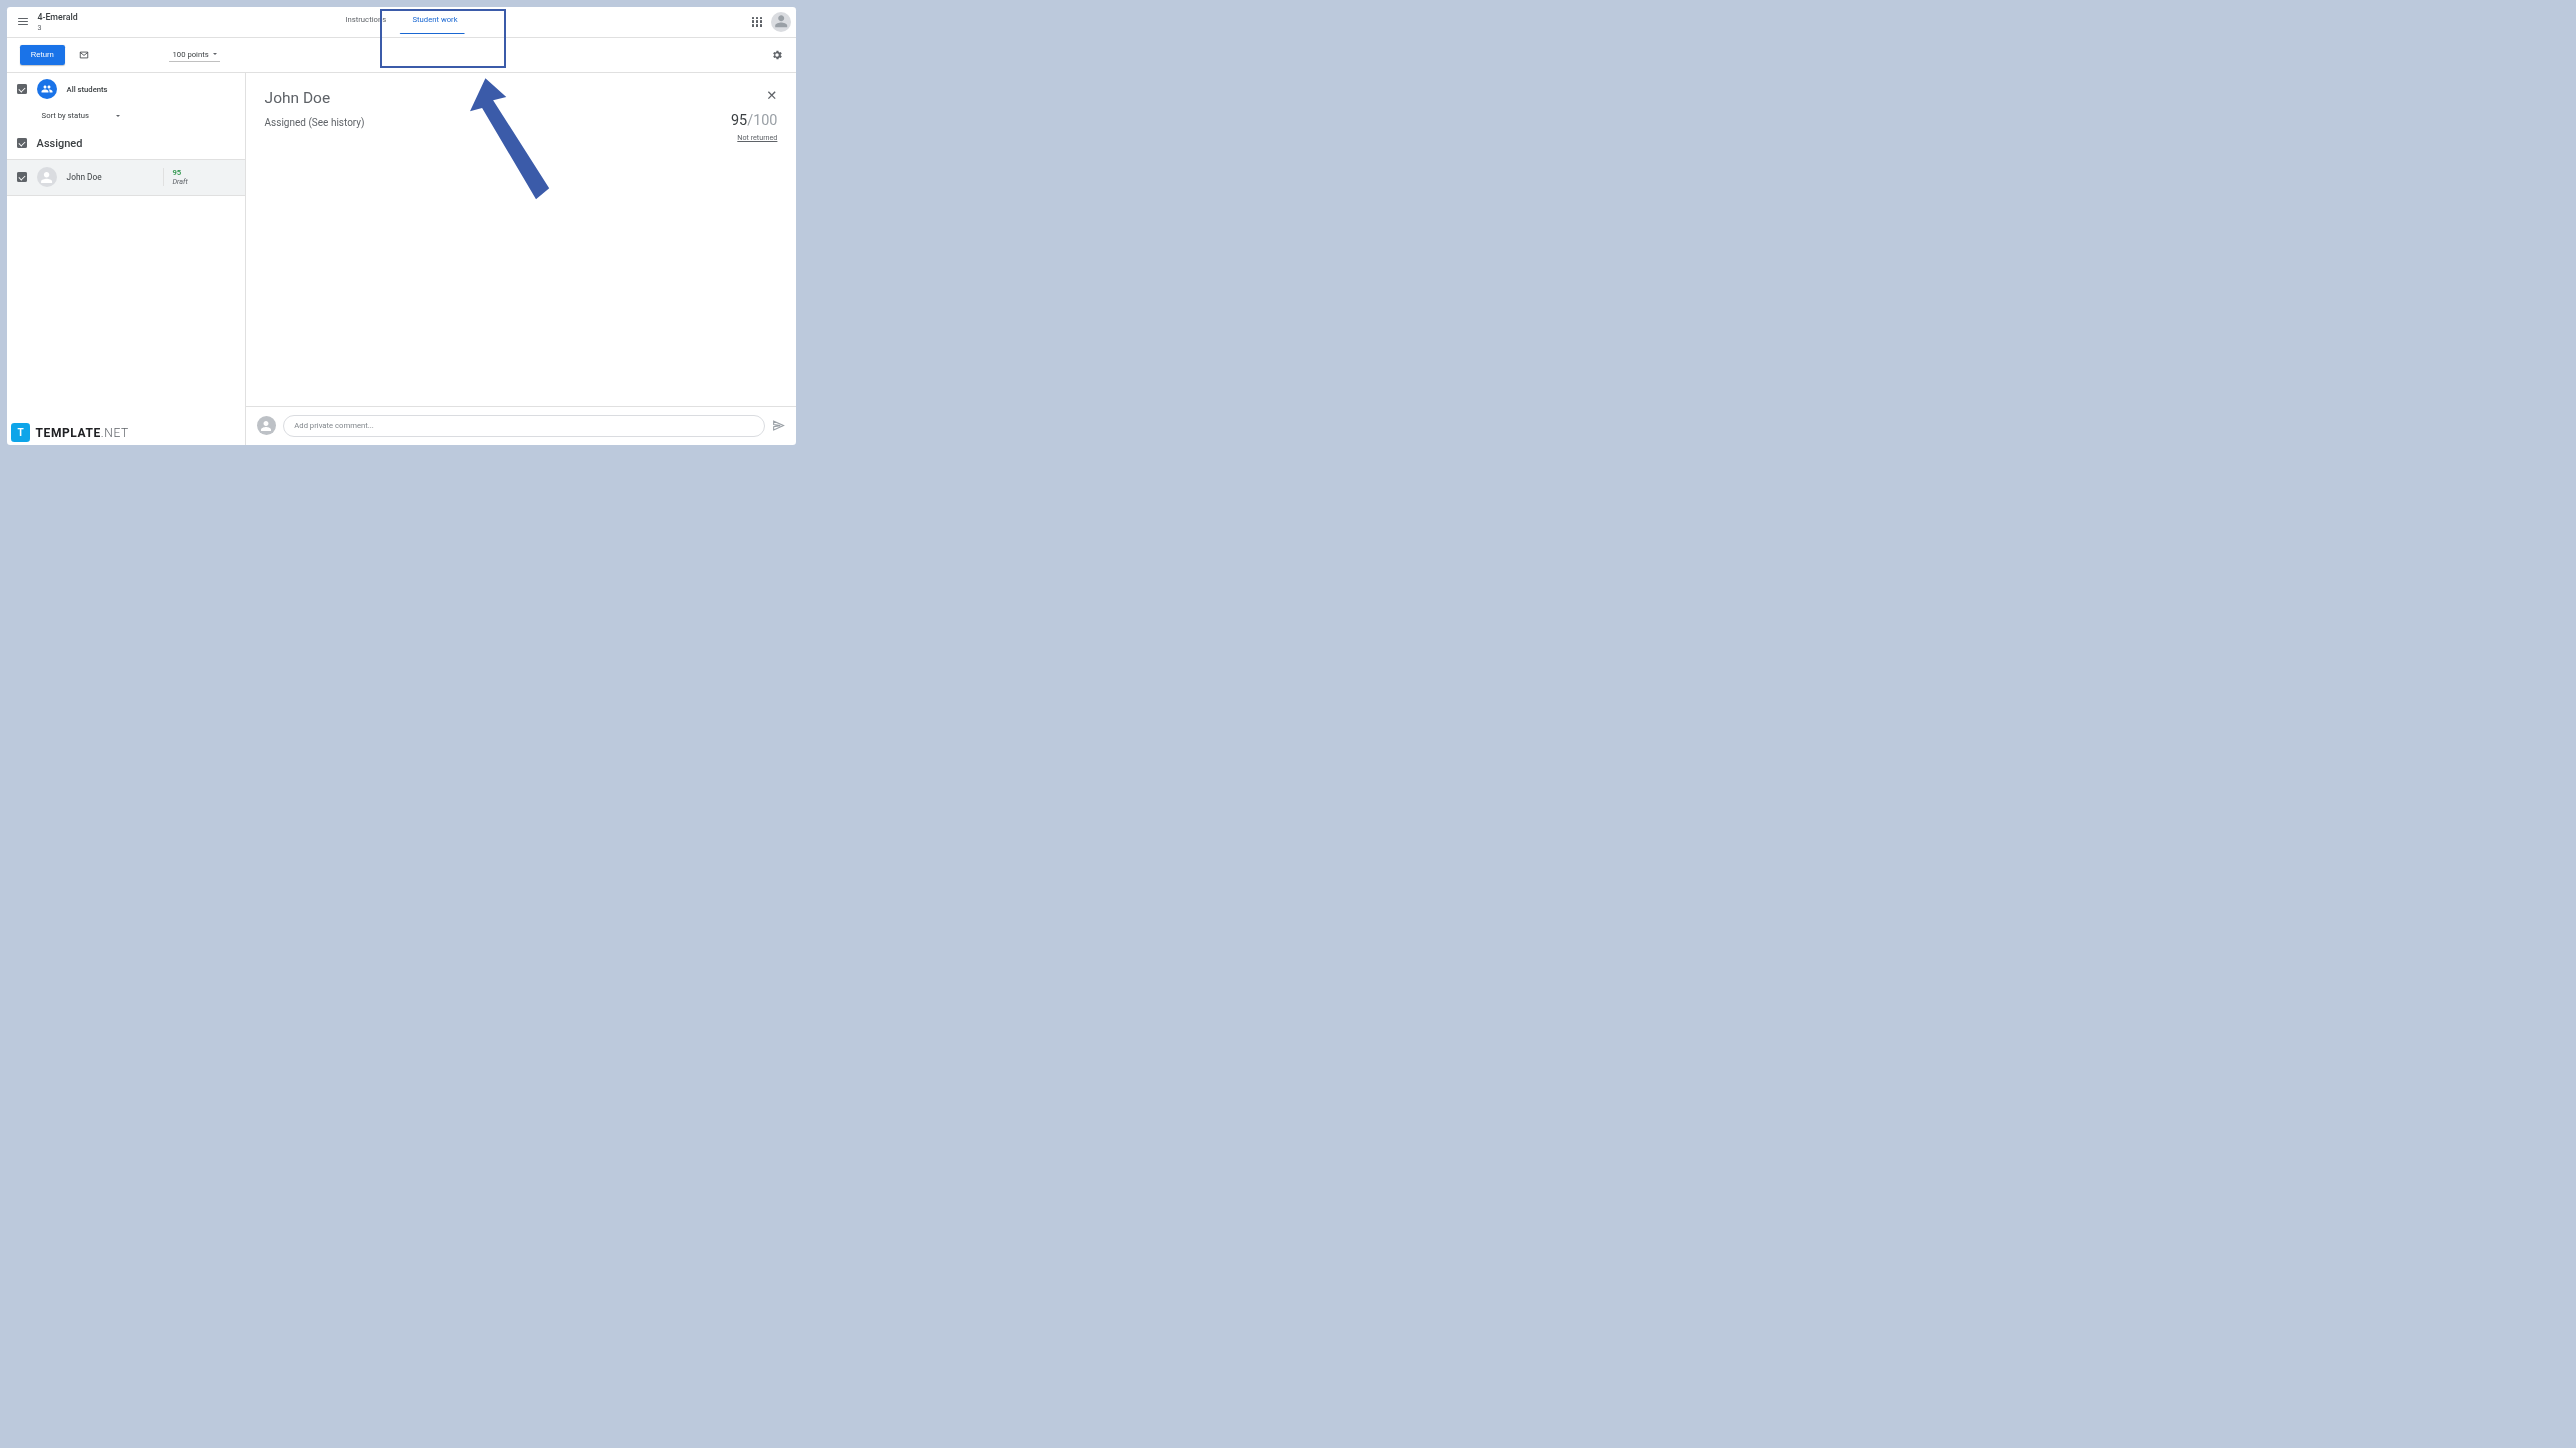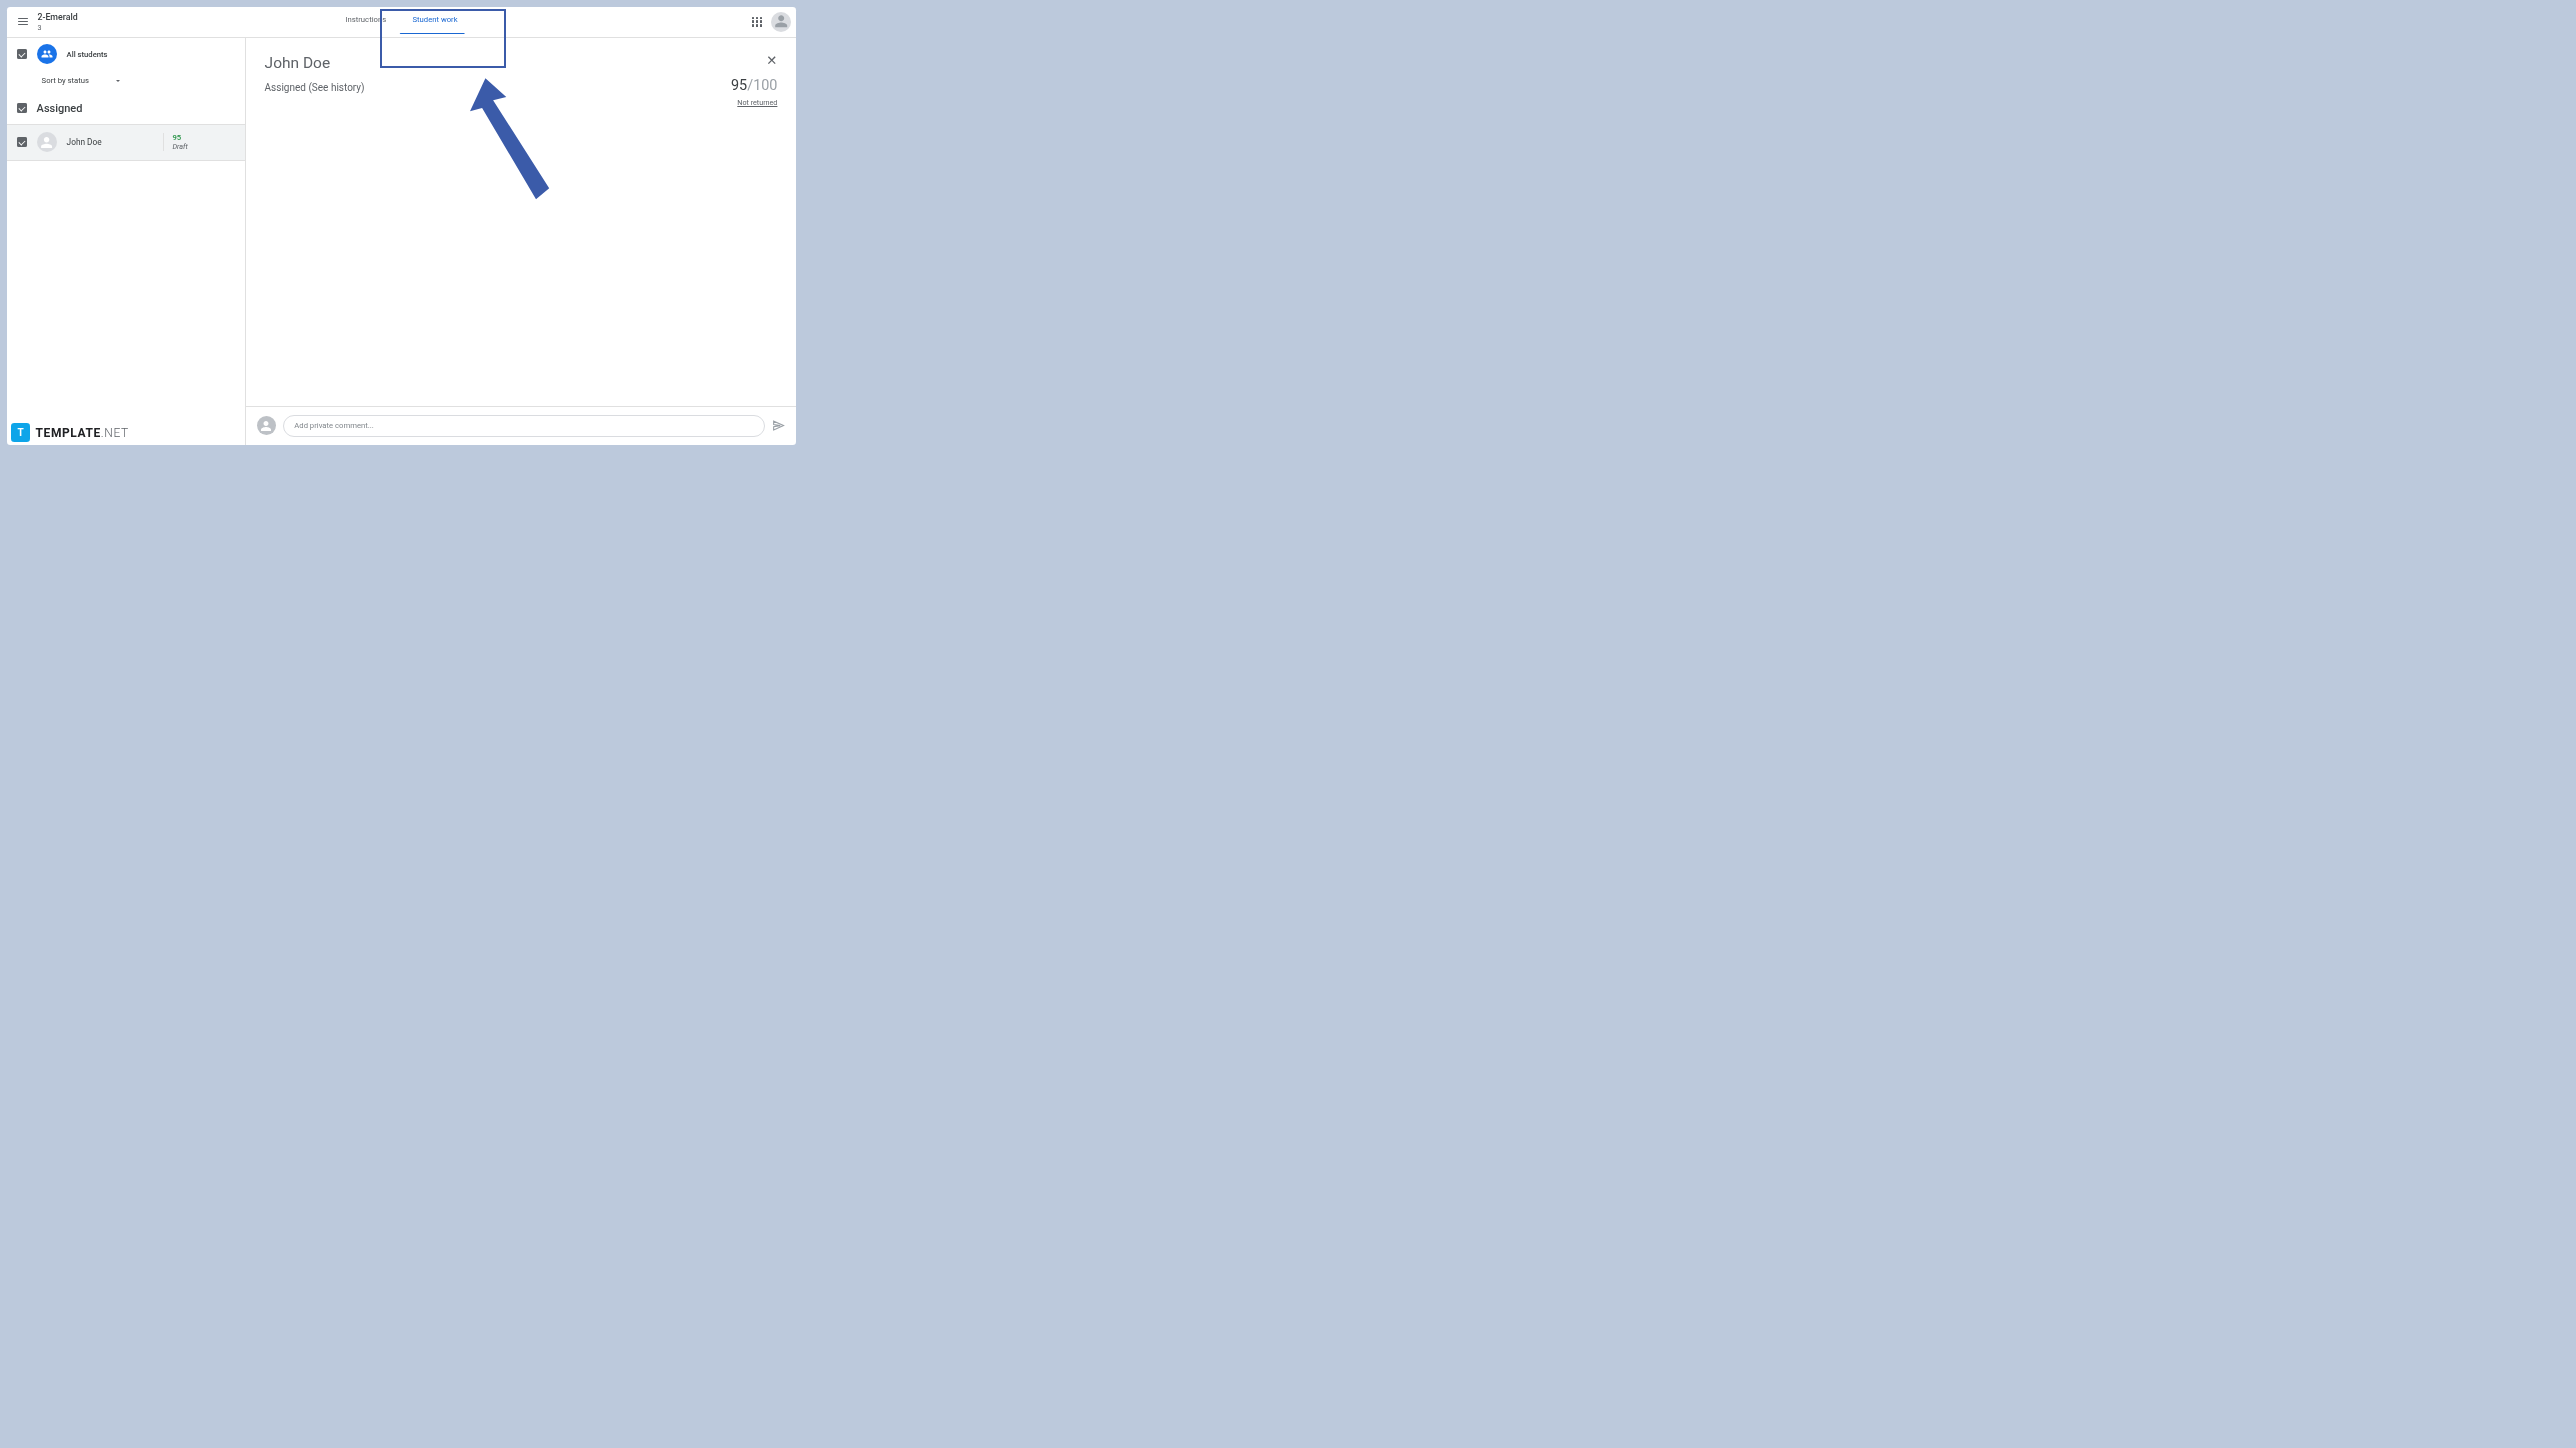--- a/index.html
+++ b/index.html
@@ -133,21 +133,21 @@
 
   <div class="topbar">
     <div class="menu-btn">
       <div class="hamburger">
           <span></span>
           <span></span>
           <span></span>
         </div>
     </div>
     <div class="class-title">
-      <div class="name">2-Emerald</div>
+      <div class="name">4-Emerald</div>
       <div class="section">3</div>
     </div>
     <div class="top-tabs">
       <div class="top-tab">Instructions</div>
       <div class="top-tab active">Student work</div>
     </div>
     <div class="top-right">
       <div class="apps-icon">
         <span></span>
           <span></span>
@@ -160,20 +160,34 @@
           <span></span>
       </div>
       <div class="avatar-lg">
         <svg width="14.4" height="14.4" viewBox="0 0 24 24">
             <path d="M12 12c2.7 0 5-2.3 5-5s-2.3-5-5-5-5 2.3-5 5 2.3 5 5 5zm0 2c-3.3 0-10 1.7-10 5v3h20v-3c0-3.3-6.7-5-10-5z"></path>
           </svg>
       </div>
     </div>
   </div>
 
+  <div class="toolbar">
+    <button class="return-btn">Return</button>
+    <svg class="mail-icon" viewBox="0 0 24 24">
+      <path fill="none" stroke="#3c4043" stroke-width="2" d="M3 5h18v14H3z"></path>
+      <path fill="none" stroke="#3c4043" stroke-width="2" d="M3 6l9 7 9-7"></path>
+    </svg>
+    <div class="points-select">
+      <span>100 points</span>
+      <span class="caret"></span>
+    </div>
+    <svg class="gear" width="12" height="12" viewBox="0 0 24 24">
+      <path fill="#5f6368" d="M19.4 13l.1-1-.1-1 2.1-1.6-2-3.4-2.5 1a7 7 0 00-1.7-1l-.4-2.6h-4l-.4 2.6a7 7 0 00-1.7 1l-2.5-1-2 3.4L6.5 11l-.1 1 .1 1-2.1 1.6 2 3.4 2.5-1a7 7 0 001.7 1l.4 2.6h4l.4-2.6a7 7 0 001.7-1l2.5 1 2-3.4zM12 15.5A3.5 3.5 0 1115.5 12 3.5 3.5 0 0112 15.5z"></path>
+    </svg>
+  </div>
 
   <div class="content">
 
     <div class="sidebar">
       <div class="side-row all-students">
         <div class="checkbox checked"></div>
         <div class="all-students-icon">
           <svg width="12" height="12" viewBox="0 0 24 24">
               <path d="M16 11c1.7 0 3-1.3 3-3s-1.3-3-3-3-3 1.3-3 3 1.3 3 3 3zm-8 0c1.7 0 3-1.3 3-3S9.7 5 8 5 5 6.3 5 8s1.3 3 3 3zm0 2c-2.3 0-7 1.2-7 3.5V19h14v-2.5C15 14.2 10.3 13 8 13zm8 0c-.3 0-.6 0-1 .1 1.2.9 2 2 2 3.4V19h6v-2.5c0-2.3-4.7-3.5-7-3.5z"></path>
             </svg>

